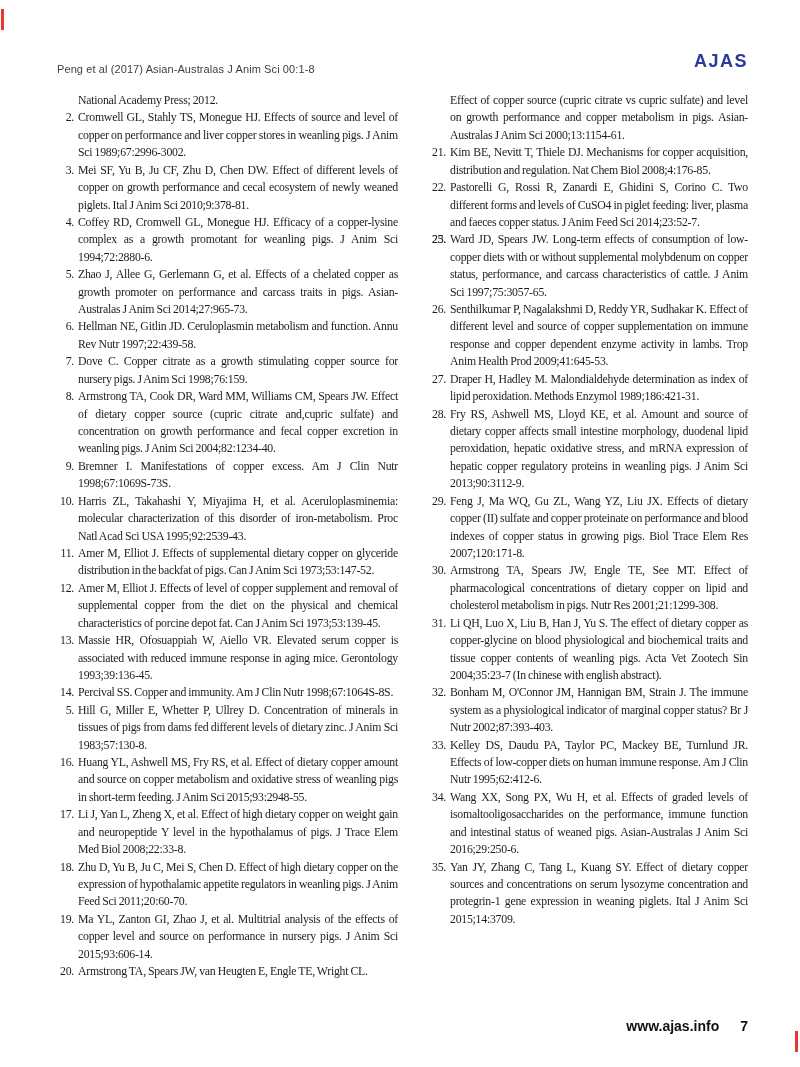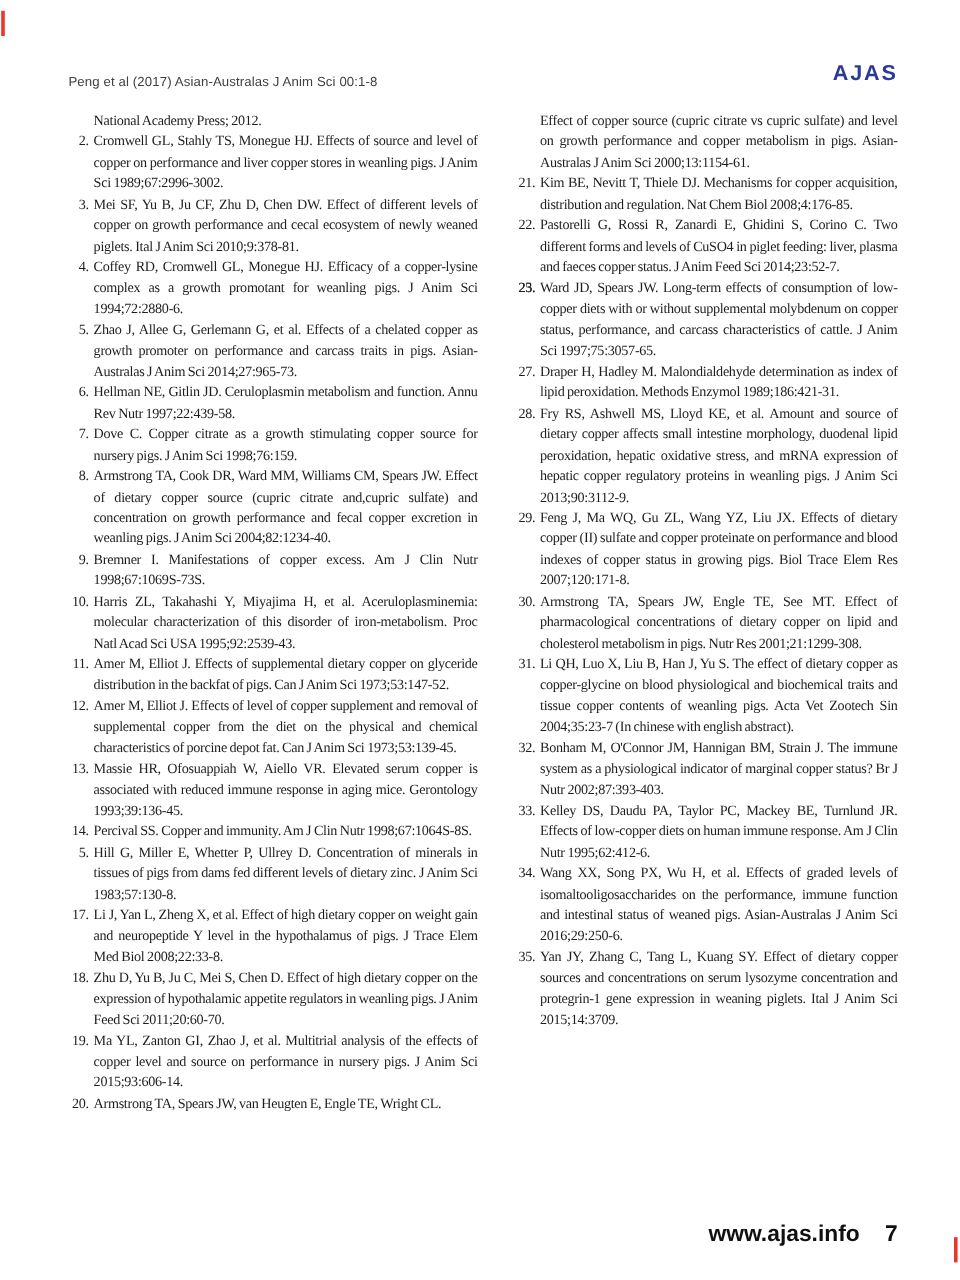--- a/index.html
+++ b/index.html
@@ -37,21 +37,21 @@
     text-align:justify; color:#1d1d1d;
   }
   .ref .num {
     position:absolute; left:0; top:0; width:22px;
     text-align:right; display:inline-block;
   }
 
   .footer {
     position:absolute; top:1018px; right:52px;
     font-family:"Liberation Sans", sans-serif;
-    font-weight:bold; font-size:19px; color:#101010;
+    font-weight:bold; font-size:14px; color:#101010;
     display:flex; align-items:flex-end; gap:21px;
   }
   .footer .site { cursor:pointer; }
 </style>
 </head>
 <body>
 
 <div class="page">
 
   <div class="crop-mark crop-tl"></div>
@@ -71,33 +71,35 @@
       <div class="ref"><span class="num">6.</span><span class="txt">Hellman NE, Gitlin JD. Ceruloplasmin metabolism and function. Annu Rev Nutr 1997;22:439-58.</span></div>
       <div class="ref"><span class="num">7.</span><span class="txt">Dove C. Copper citrate as a growth stimulating copper source for nursery pigs. J Anim Sci 1998;76:159.</span></div>
       <div class="ref"><span class="num">8.</span><span class="txt">Armstrong TA, Cook DR, Ward MM, Williams CM, Spears JW. Effect of dietary copper source (cupric citrate and,cupric sulfate) and concentration on growth performance and fecal copper excretion in weanling pigs. J Anim Sci 2004;82:1234-40.</span></div>
       <div class="ref"><span class="num">9.</span><span class="txt">Bremner I. Manifestations of copper excess. Am J Clin Nutr 1998;67:1069S-73S.</span></div>
       <div class="ref"><span class="num">10.</span><span class="txt">Harris ZL, Takahashi Y, Miyajima H, et al. Aceruloplasminemia: molecular characterization of this disorder of iron-metabolism. Proc Natl Acad Sci USA 1995;92:2539-43.</span></div>
       <div class="ref"><span class="num">11.</span><span class="txt">Amer M, Elliot J. Effects of supplemental dietary copper on glyceride distribution in the backfat of pigs. Can J Anim Sci 1973;53:147-52.</span></div>
       <div class="ref"><span class="num">12.</span><span class="txt">Amer M, Elliot J. Effects of level of copper supplement and removal of supplemental copper from the diet on the physical and chemical characteristics of porcine depot fat. Can J Anim Sci 1973;53:139-45.</span></div>
       <div class="ref"><span class="num">13.</span><span class="txt">Massie HR, Ofosuappiah W, Aiello VR. Elevated serum copper is associated with reduced immune response in aging mice. Gerontology 1993;39:136-45.</span></div>
       <div class="ref"><span class="num">14.</span><span class="txt">Percival SS. Copper and immunity. Am J Clin Nutr 1998;67:1064S-8S.</span></div>
       <div class="ref"><span class="num">5.</span><span class="txt">Hill G, Miller E, Whetter P, Ullrey D. Concentration of minerals in tissues of pigs from dams fed different levels of dietary zinc. J Anim Sci 1983;57:130-8.</span></div>
+      <div class="ref"><span class="num">16.</span><span class="txt">Huang YL, Ashwell MS, Fry RS, et al. Effect of dietary copper amount and source on copper metabolism and oxidative stress of weanling pigs in short-term feeding. J Anim Sci 2015;93:2948-55.</span></div>
       <div class="ref"><span class="num">17.</span><span class="txt">Li J, Yan L, Zheng X, et al. Effect of high dietary copper on weight gain and neuropeptide Y level in the hypothalamus of pigs. J Trace Elem Med Biol 2008;22:33-8.</span></div>
       <div class="ref"><span class="num">18.</span><span class="txt">Zhu D, Yu B, Ju C, Mei S, Chen D. Effect of high dietary copper on the expression of hypothalamic appetite regulators in weanling pigs. J Anim Feed Sci 2011;20:60-70.</span></div>
       <div class="ref"><span class="num">19.</span><span class="txt">Ma YL, Zanton GI, Zhao J, et al. Multitrial analysis of the effects of copper level and source on performance in nursery pigs. J Anim Sci 2015;93:606-14.</span></div>
       <div class="ref"><span class="num">20.</span><span class="txt">Armstrong TA, Spears JW, van Heugten E, Engle TE, Wright CL.</span></div>
     </div>
 
   <div class="col col-right">
 
   <div class="ref"><span class="num"></span><span class="txt">Effect of copper source (cupric citrate vs cupric sulfate) and level on growth performance and copper metabolism in pigs. Asian-Australas J Anim Sci 2000;13:1154-61.</span></div>
       <div class="ref"><span class="num">21.</span><span class="txt">Kim BE, Nevitt T, Thiele DJ. Mechanisms for copper acquisition, distribution and regulation. Nat Chem Biol 2008;4:176-85.</span></div>
       <div class="ref"><span class="num">22.</span><span class="txt">Pastorelli G, Rossi R, Zanardi E, Ghidini S, Corino C. Two different forms and levels of CuSO4 in piglet feeding: liver, plasma and faeces copper status. J Anim Feed Sci 2014;23:52-7.</span></div>
       <div class="ref"><span class="num">23.</span></div>
       <div class="ref"><span class="num">25.</span><span class="txt">Ward JD, Spears JW. Long-term effects of consumption of low-copper diets with or without supplemental molybdenum on copper status, performance, and carcass characteristics of cattle. J Anim Sci 1997;75:3057-65.</span></div>
+      <div class="ref"><span class="num">26.</span><span class="txt">Senthilkumar P, Nagalakshmi D, Reddy YR, Sudhakar K. Effect of different level and source of copper supplementation on immune response and copper dependent enzyme activity in lambs. Trop Anim Health Prod 2009;41:645-53.</span></div>
       <div class="ref"><span class="num">27.</span><span class="txt">Draper H, Hadley M. Malondialdehyde determination as index of lipid peroxidation. Methods Enzymol 1989;186:421-31.</span></div>
       <div class="ref"><span class="num">28.</span><span class="txt">Fry RS, Ashwell MS, Lloyd KE, et al. Amount and source of dietary copper affects small intestine morphology, duodenal lipid peroxidation, hepatic oxidative stress, and mRNA expression of hepatic copper regulatory proteins in weanling pigs. J Anim Sci 2013;90:3112-9.</span></div>
       <div class="ref"><span class="num">29.</span><span class="txt">Feng J, Ma WQ, Gu ZL, Wang YZ, Liu JX. Effects of dietary copper (II) sulfate and copper proteinate on performance and blood indexes of copper status in growing pigs. Biol Trace Elem Res 2007;120:171-8.</span></div>
       <div class="ref"><span class="num">30.</span><span class="txt">Armstrong TA, Spears JW, Engle TE, See MT. Effect of pharmacological concentrations of dietary copper on lipid and cholesterol metabolism in pigs. Nutr Res 2001;21:1299-308.</span></div>
       <div class="ref"><span class="num">31.</span><span class="txt">Li QH, Luo X, Liu B, Han J, Yu S. The effect of dietary copper as copper-glycine on blood physiological and biochemical traits and tissue copper contents of weanling pigs. Acta Vet Zootech Sin 2004;35:23-7 (In chinese with english abstract).</span></div>
       <div class="ref"><span class="num">32.</span><span class="txt">Bonham M, O'Connor JM, Hannigan BM, Strain J. The immune system as a physiological indicator of marginal copper status? Br J Nutr 2002;87:393-403.</span></div>
       <div class="ref"><span class="num">33.</span><span class="txt">Kelley DS, Daudu PA, Taylor PC, Mackey BE, Turnlund JR. Effects of low-copper diets on human immune response. Am J Clin Nutr 1995;62:412-6.</span></div>
       <div class="ref"><span class="num">34.</span><span class="txt">Wang XX, Song PX, Wu H, et al. Effects of graded levels of isomaltooligosaccharides on the performance, immune function and intestinal status of weaned pigs. Asian-Australas J Anim Sci 2016;29:250-6.</span></div>
       <div class="ref"><span class="num">35.</span><span class="txt">Yan JY, Zhang C, Tang L, Kuang SY. Effect of dietary copper sources and concentrations on serum lysozyme concentration and protegrin-1 gene expression in weaning piglets. Ital J Anim Sci 2015;14:3709.</span></div>
     </div>

